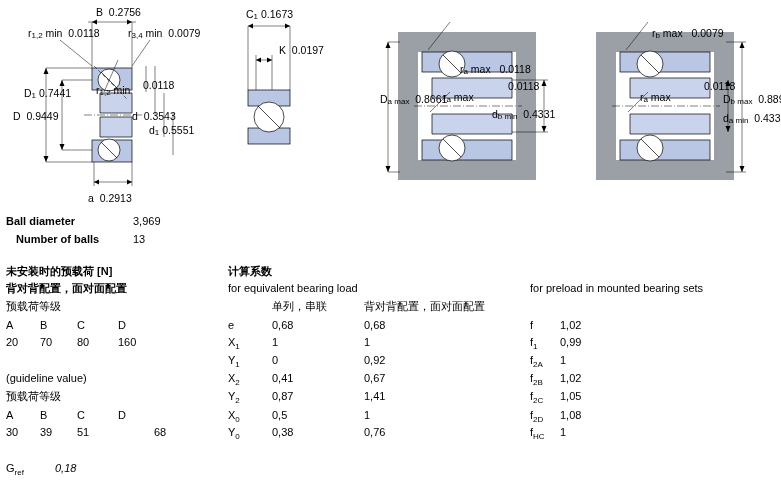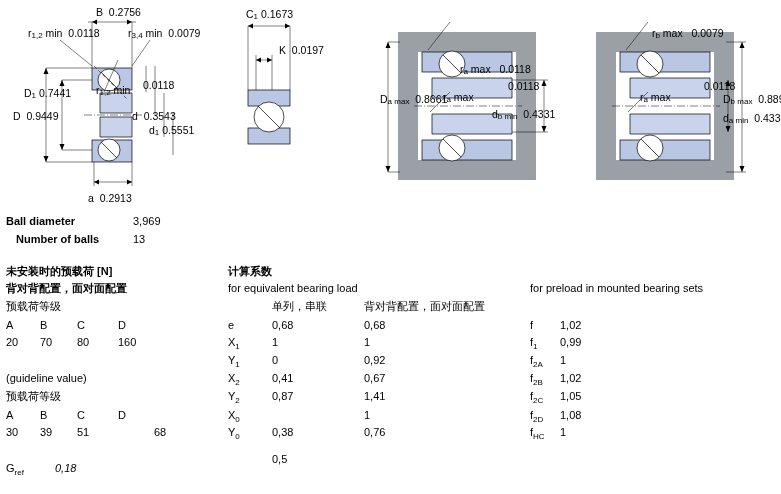--- a/index.html
+++ b/index.html
@@ -307,21 +307,21 @@
 
     <div class="txt" style="left:228px;top:157px;">X<sub>2</sub></div>
     <div class="txt" style="left:272px;top:157px;">0,41</div>
     <div class="txt" style="left:364px;top:157px;">0,67</div>
 
     <div class="txt" style="left:228px;top:175px;">Y<sub>2</sub></div>
     <div class="txt" style="left:272px;top:175px;">0,87</div>
     <div class="txt" style="left:364px;top:175px;">1,41</div>
 
     <div class="txt" style="left:228px;top:194px;">X<sub>0</sub></div>
-    <div class="txt" style="left:272px;top:194px;margin-top:44px;">0,5</div>
+    <div class="txt" style="left:272px;top:194px;">0,5</div>
     <div class="txt" style="left:364px;top:194px;">1</div>
 
     <div class="txt" style="left:228px;top:211px;">Y<sub>0</sub></div>
     <div class="txt" style="left:272px;top:211px;">0,38</div>
     <div class="txt" style="left:364px;top:211px;">0,76</div>
 
     <div class="txt" style="left:530px;top:67px;">for preload in mounted bearing sets</div>
 
     <div class="txt" style="left:530px;top:104px;">f</div>
     <div class="txt" style="left:560px;top:104px;">1,02</div>

